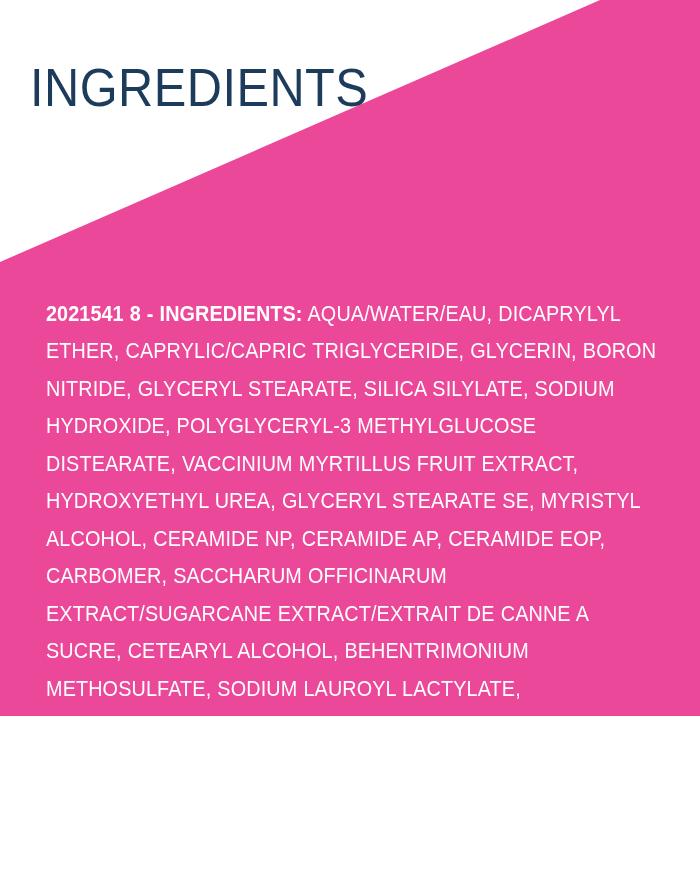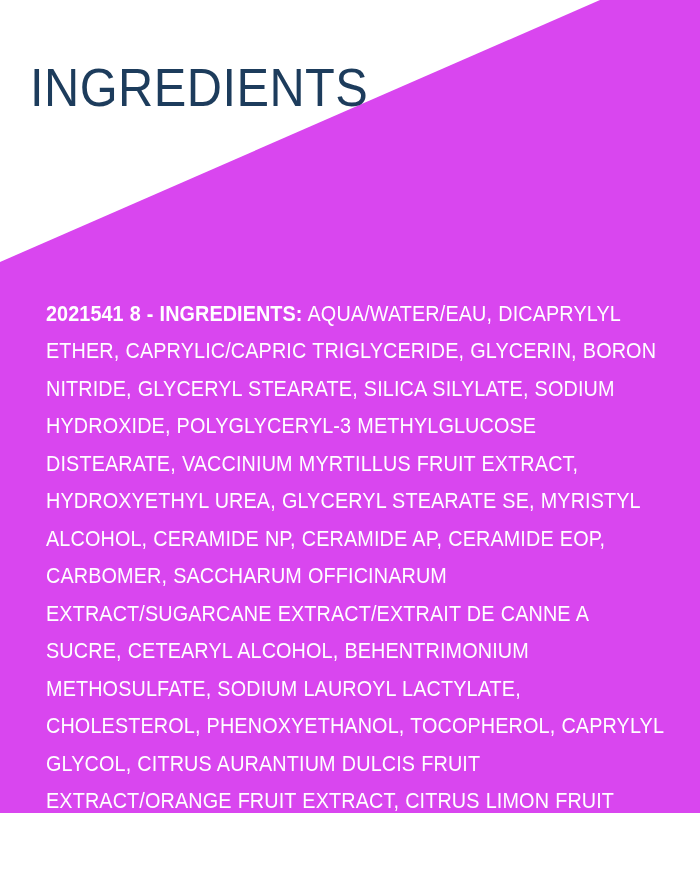--- a/index.html
+++ b/index.html
@@ -10,22 +10,22 @@
     width: 700px;
     height: 875px;
     background: #ffffff;
     font-family: "Liberation Sans", sans-serif;
     overflow: hidden;
   }
 
   #page {
     position: relative;
     width: 700px;
-    height: 813px;
-    background: #d946ef;
+    height: 716px;
+    background: #ec4899;
     overflow: hidden;
   }
 
   
   #diagonal-banner {
     position: absolute;
     left: 0;
     top: 0;
     width: 700px;
     height: 300px;

